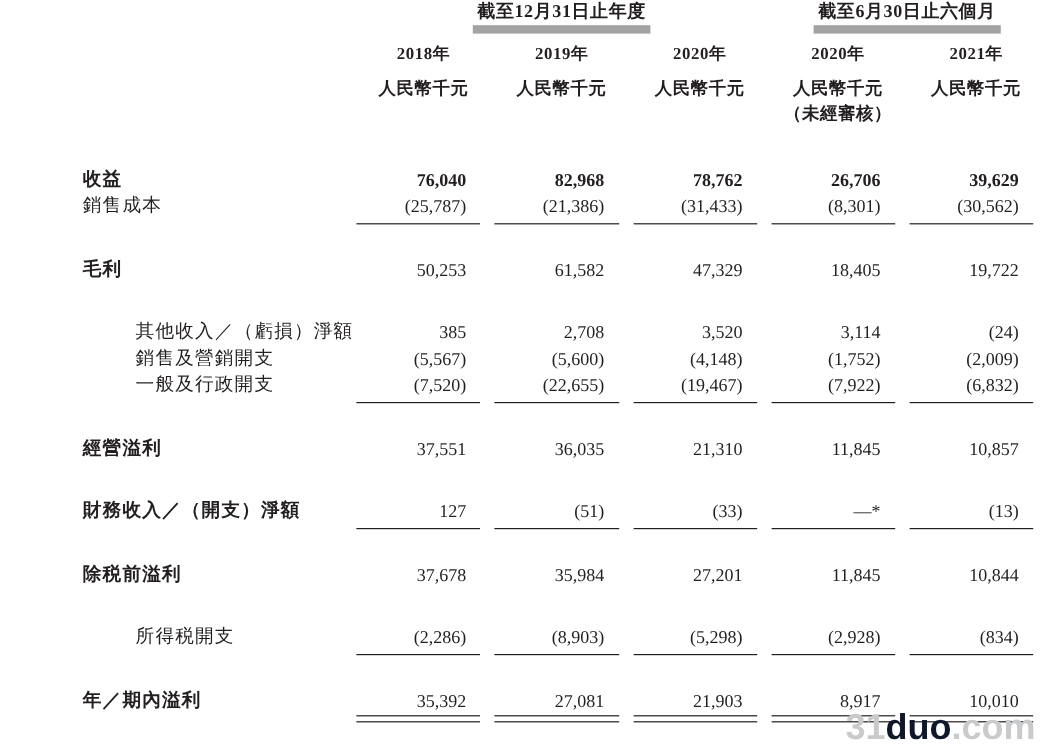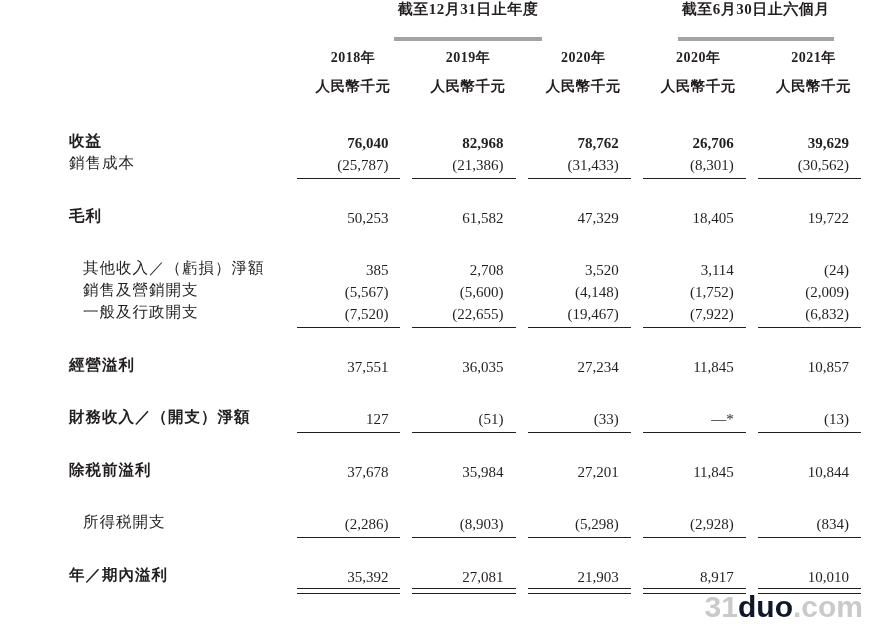--- a/index.html
+++ b/index.html
@@ -37,22 +37,22 @@
   
   .grp-head {
     text-align: center;
     font-weight: bold;
     font-size: 15px;
     padding-bottom: 2px;
     letter-spacing: 0.5px;
   }
   .grp-head .ul {
     display: inline-block;
-    border-bottom: 4px solid #a3a3a3;
-    padding: 0 4px 18px 4px;
+    border-bottom: 7px solid #a3a3a3;
+    padding: 0 4px 2px 4px;
   }
   .yr {
     text-align: center;
     font-weight: bold;
     font-size: 14px;
     padding: 6px 0 4px 0;
     letter-spacing: 0.5px;
   }
   .unit {
     text-align: center;
@@ -70,21 +70,21 @@
   }
   
   .lbl {
     text-align: left;
     padding-left: 69px;
     font-size: 15.5px;
     letter-spacing: 1px;
     white-space: nowrap;
   }
   .lbl.bold { font-weight: bold; }
-  .lbl.indent { padding-left: 83px; font-family: Liberation Serif, serif; }
+  .lbl.indent { padding-left: 113px; font-family: Liberation Serif, serif; }
   .num {
     text-align: right;
     padding-right: 22px;
     font-size: 15px;
     white-space: nowrap;
   }
   tr.h-tall td { height: 26px; font-weight: bold; }
   tr.h-norm td { height: 22px; }
   tr.spacer-m td { height: 22px; }
   tr.spacer-l td { height: 30px; }
@@ -153,20 +153,28 @@
         <td class="yr">2021年</td>
       </tr>
       <tr>
         <td></td>
         <td class="unit">人民幣千元</td>
         <td class="unit">人民幣千元</td>
         <td class="unit">人民幣千元</td>
         <td class="unit">人民幣千元</td>
         <td class="unit">人民幣千元</td>
       </tr>
+      <tr>
+        <td></td>
+        <td class="unit2"></td>
+        <td class="unit2"></td>
+        <td class="unit2"></td>
+        <td class="unit2">（未經審核）</td>
+        <td class="unit2"></td>
+      </tr>
     </thead>
     <tbody>
       <tr class="spacer-l">
           <td colspan="6"></td>
         </tr>
 
       <tr class="h-tall">
         <td class="lbl bold">收益</td>
         <td class="num">76,040</td>
         <td class="num">82,968</td>
@@ -267,21 +275,21 @@
       </tr>
 
       <tr class="spacer-m">
           <td colspan="6"></td>
         </tr>
 
       <tr class="h-norm">
         <td class="lbl bold">經營溢利</td>
         <td class="num">37,551</td>
         <td class="num">36,035</td>
-        <td class="num">27,234</td>
+        <td class="num">21,310</td>
         <td class="num">11,845</td>
         <td class="num">10,857</td>
       </tr>
 
       <tr class="spacer-l">
           <td colspan="6"></td>
         </tr>
 
       <tr class="h-norm">
         <td class="lbl bold">財務收入／（開支）淨額</td>

